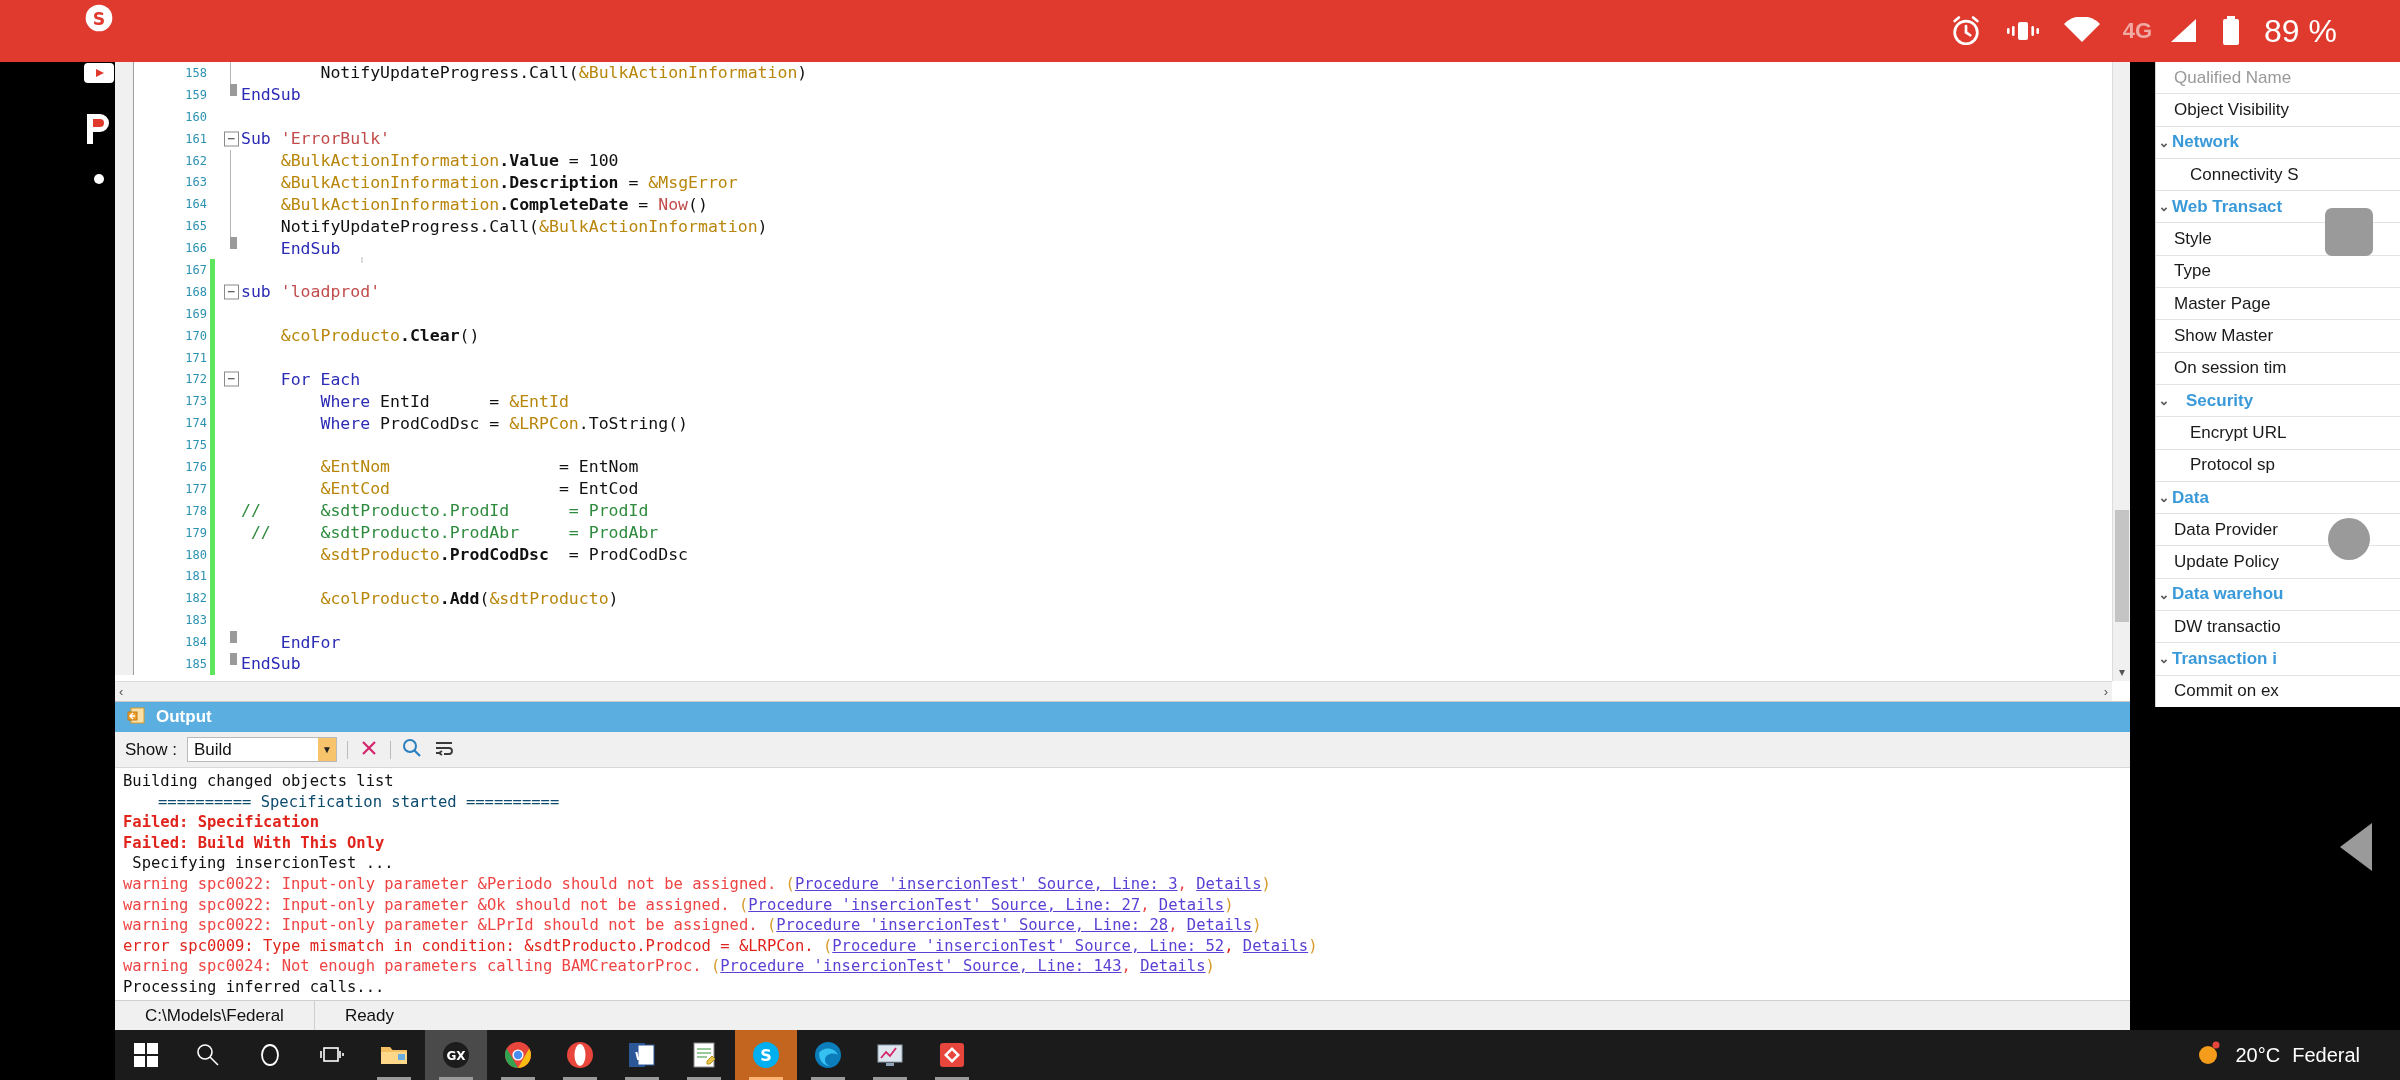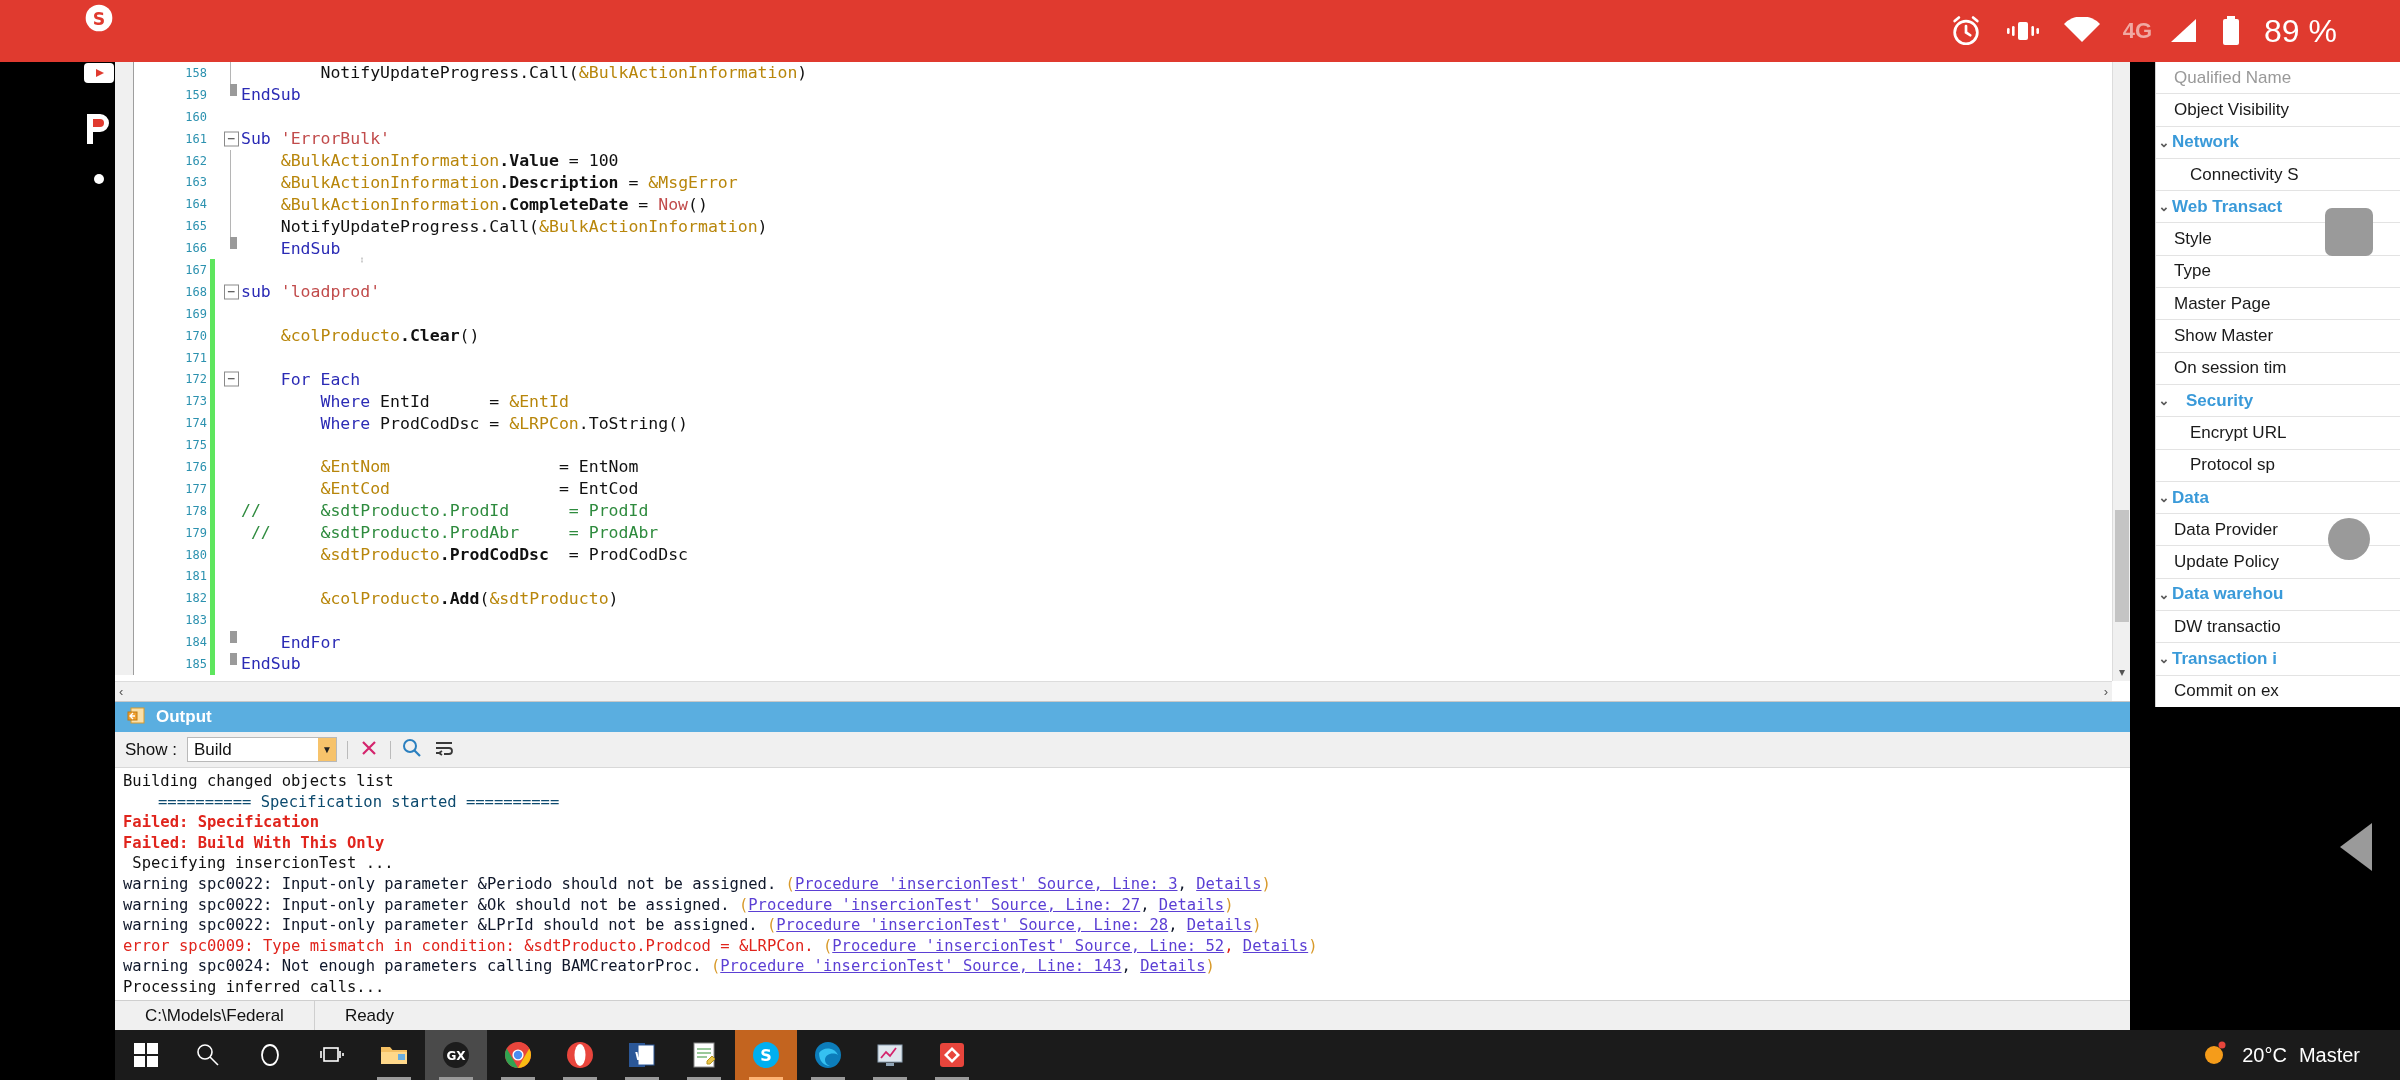--- a/index.html
+++ b/index.html
@@ -99,21 +99,21 @@
   #show-select .arrow{ width:18px; height:23px; background:#f7c36b; display:flex;
     align-items:center; justify-content:center; font-size:10px; color:#222; }
   .tb-sep{ width:1px; height:18px; background:#bbb; }
   #out-log{ position:absolute; left:0; top:66px; right:0; bottom:34px; background:#fff;
     overflow:hidden; padding:4px 0 0 8px; }
   .oline{ height:20.6px; white-space:pre; font-family:"DejaVu Sans Mono","Liberation Mono",monospace;
     font-size:15.5px; color:#111; }
   .o-green{ color:#0c4a6e;margin-left:35px; }
   .o-red{ color:#e0241c; font-weight:bold; }
   .o-err{ color:#e0241c; }
-  .o-warn{ color:#0f172a;margin-top:48px; }
+  .o-warn{ color:#ef4444;margin-top:48px; }
   .o-link{ color:#5b3fd4; text-decoration:underline; }
   .o-paren{ color:#d89a2a; }
   #out-hscroll{ position:absolute; left:0; bottom:14px; height:18px; right:0; background:#f0f0f0;
     border-top:1px solid #dcdcdc; }
   #out-hthumb{ position:absolute; left:2px; top:2px; height:14px; width:1820px; background:#c9c9c9; }
 
   
   #win-status{ position:absolute; left:0; bottom:0; width:2015px; height:30px; background:#f0f0f0;
     border-top:1px solid #cfcfcf; display:flex; align-items:center; font-size:17px; color:#111; }
   #win-status .cell{ padding:0 30px; height:100%; display:flex; align-items:center; }
@@ -490,19 +490,19 @@
       </svg>
   </div>
   <div id="tb-weather">
     <span>
       <svg width="30" height="30" viewBox="0 0 30 30">
           <circle cx="14" cy="17" r="9" fill="#f59c1a"></circle>
           <circle cx="22" cy="7" r="3.5" fill="#e8453c"></circle>
         </svg>
     </span>
     <span>20°C</span>
-    <span>Master</span>
+    <span>Federal</span>
   </div>
 </div>
 
 <div class="ov" id="ov-square"></div>
 <div class="ov" id="ov-circle"></div>
 <div class="ov" id="ov-back"></div>
 
 </body></html>

